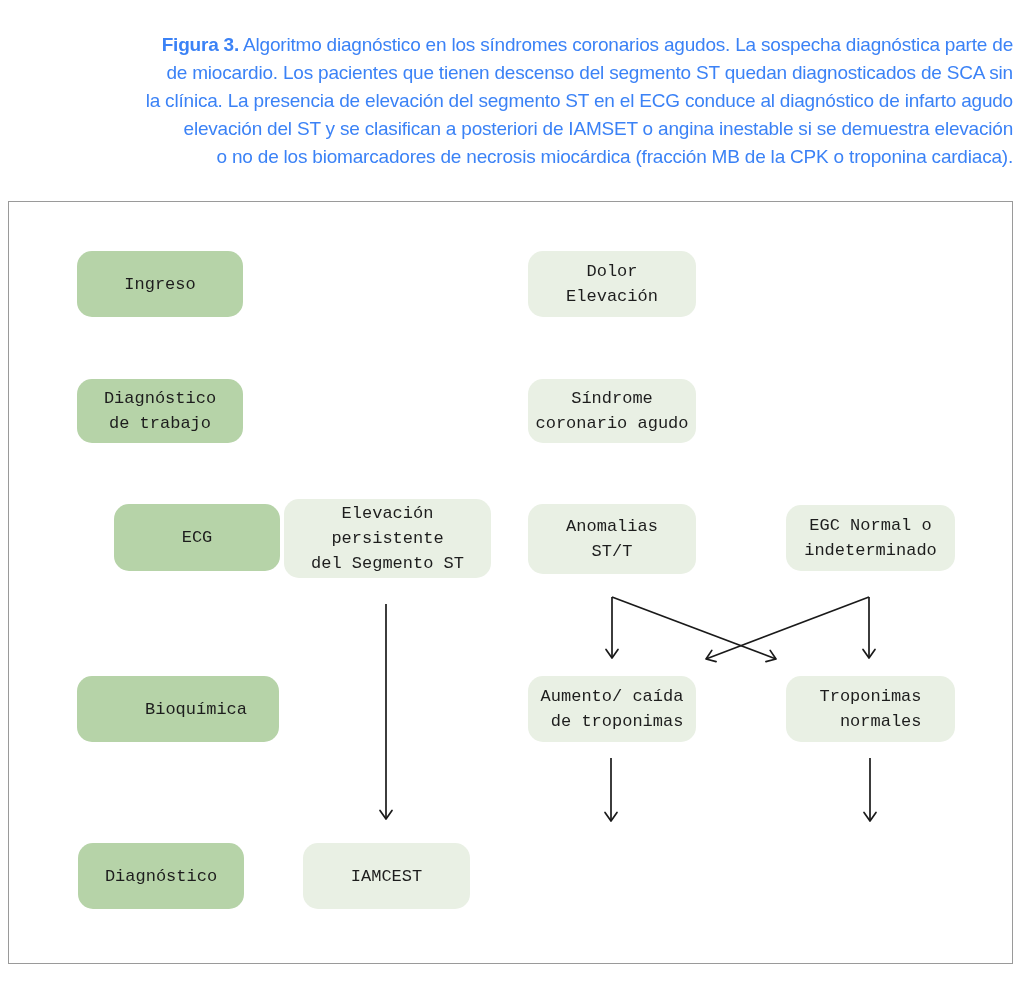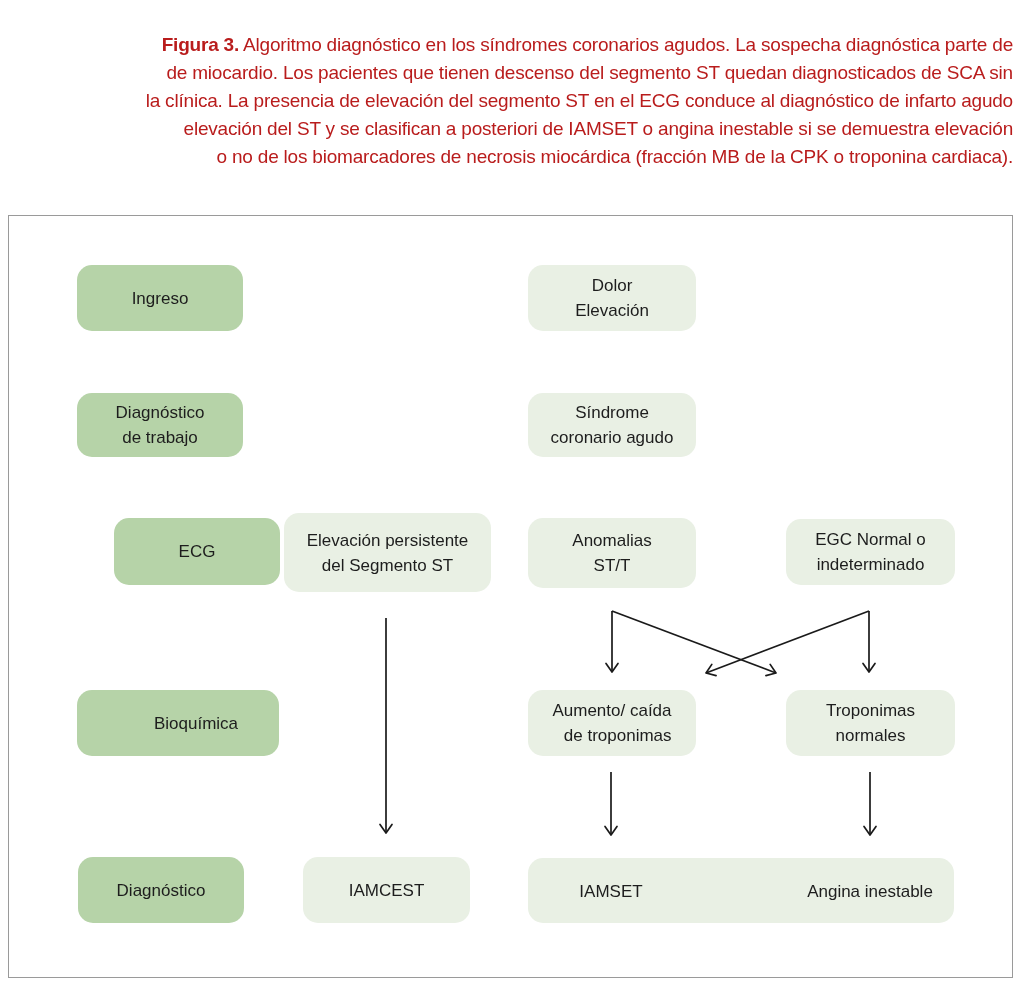--- a/index.html
+++ b/index.html
@@ -4,27 +4,27 @@
 <style>
   html,body { margin:0; padding:0; }
   body {
     width:1024px; height:982px; background:#ffffff; position:relative;
     font-family:"Liberation Sans", sans-serif; color:var(--text,#1d1d1d);
     overflow:hidden;
   }
   .caption {
     position:absolute; top:31px; left:8px; width:1005px;
     text-align:right; font-size:19px; line-height:28px;
-    color:#b91c1c; letter-spacing:-0.2px;
+    color:#3b82f6; letter-spacing:-0.2px;
   }
   .caption .cline { white-space:nowrap; }
   .caption b { font-weight:700; }
   .panel {
-    position:absolute; left:8px; top:215px; width:1005px; height:763px;
-    border:1.5px solid #9a9a9a; background:#ffffff; box-sizing:border-box;
+    position:absolute; left:8px; top:201px; width:1005px; height:763px;
+    border:1.5px solid #9a9a9a; background:#ffffff; box-sizing:border-box;font-family:Liberation Mono, monospace;
   }
   .node {
     position:absolute; display:flex; align-items:center; justify-content:center;
     text-align:center; border-radius:15px; font-size:17px; line-height:25px;
     white-space:pre-line; color:var(--text,#1d1d1d);
   }
   .dark  { background:var(--dark,#b6d3a8); }
   .light { background:var(--light,#e9f0e4); }
   .wide .wlabel {
     position:absolute; top:50%; transform:translateY(-50%); text-align:center;
@@ -73,22 +73,18 @@
   <div class="node light" style="left:519px; top:177px; width:168px; height:64px;">Síndrome
 coronario agudo</div>
   <div class="node light" style="left:275px; top:297px; width:207px; height:79px;">Elevación persistente
 del Segmento ST</div>
   <div class="node light" style="left:519px; top:302px; width:168px; height:70px;">Anomalias
 ST/T</div>
   <div class="node light" style="left:777px; top:303px; width:169px; height:66px;">EGC Normal o
 indeterminado</div>
   <div class="node light" style="left:519px; top:474px; width:168px; height:66px;text-align:right;">Aumento/ caída
 de troponimas</div>
-  <div class="node light" style="left:777px; top:474px; width:169px; height:66px;">Troponimas
+  <div class="node light" style="left:777px; top:474px; width:169px; height:66px;text-align:right;">Troponimas
 normales</div>
   <div class="node light" style="left:294px; top:641px; width:167px; height:66px;">IAMCEST</div>
 
-  <div class="node light wide" style="left:519px; top:642px; width:426px; height:65px;">
-    <span class="wlabel" style="left:0px;   width:166px;">IAMSET</span>
-    <span class="wlabel" style="left:259px; width:166px;">Angina inestable</span>
-  </div>
 
 </div>
 
 </body></html>

